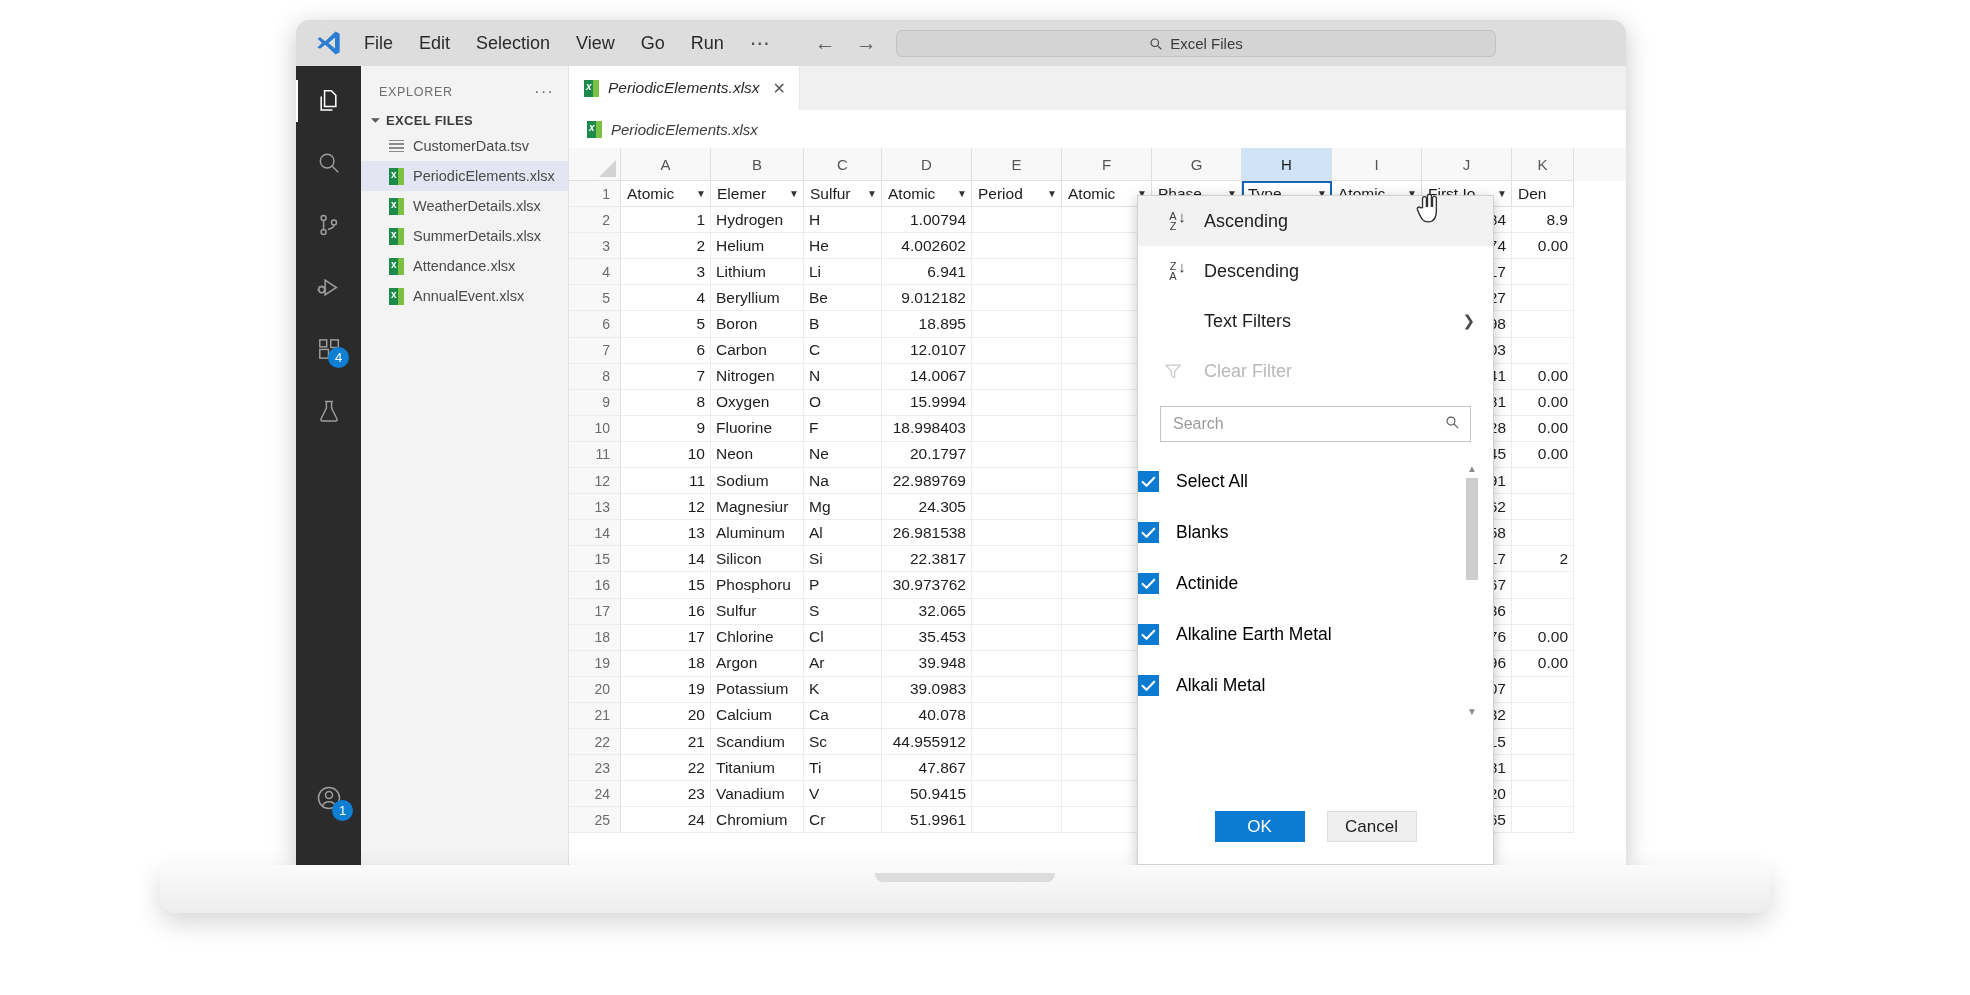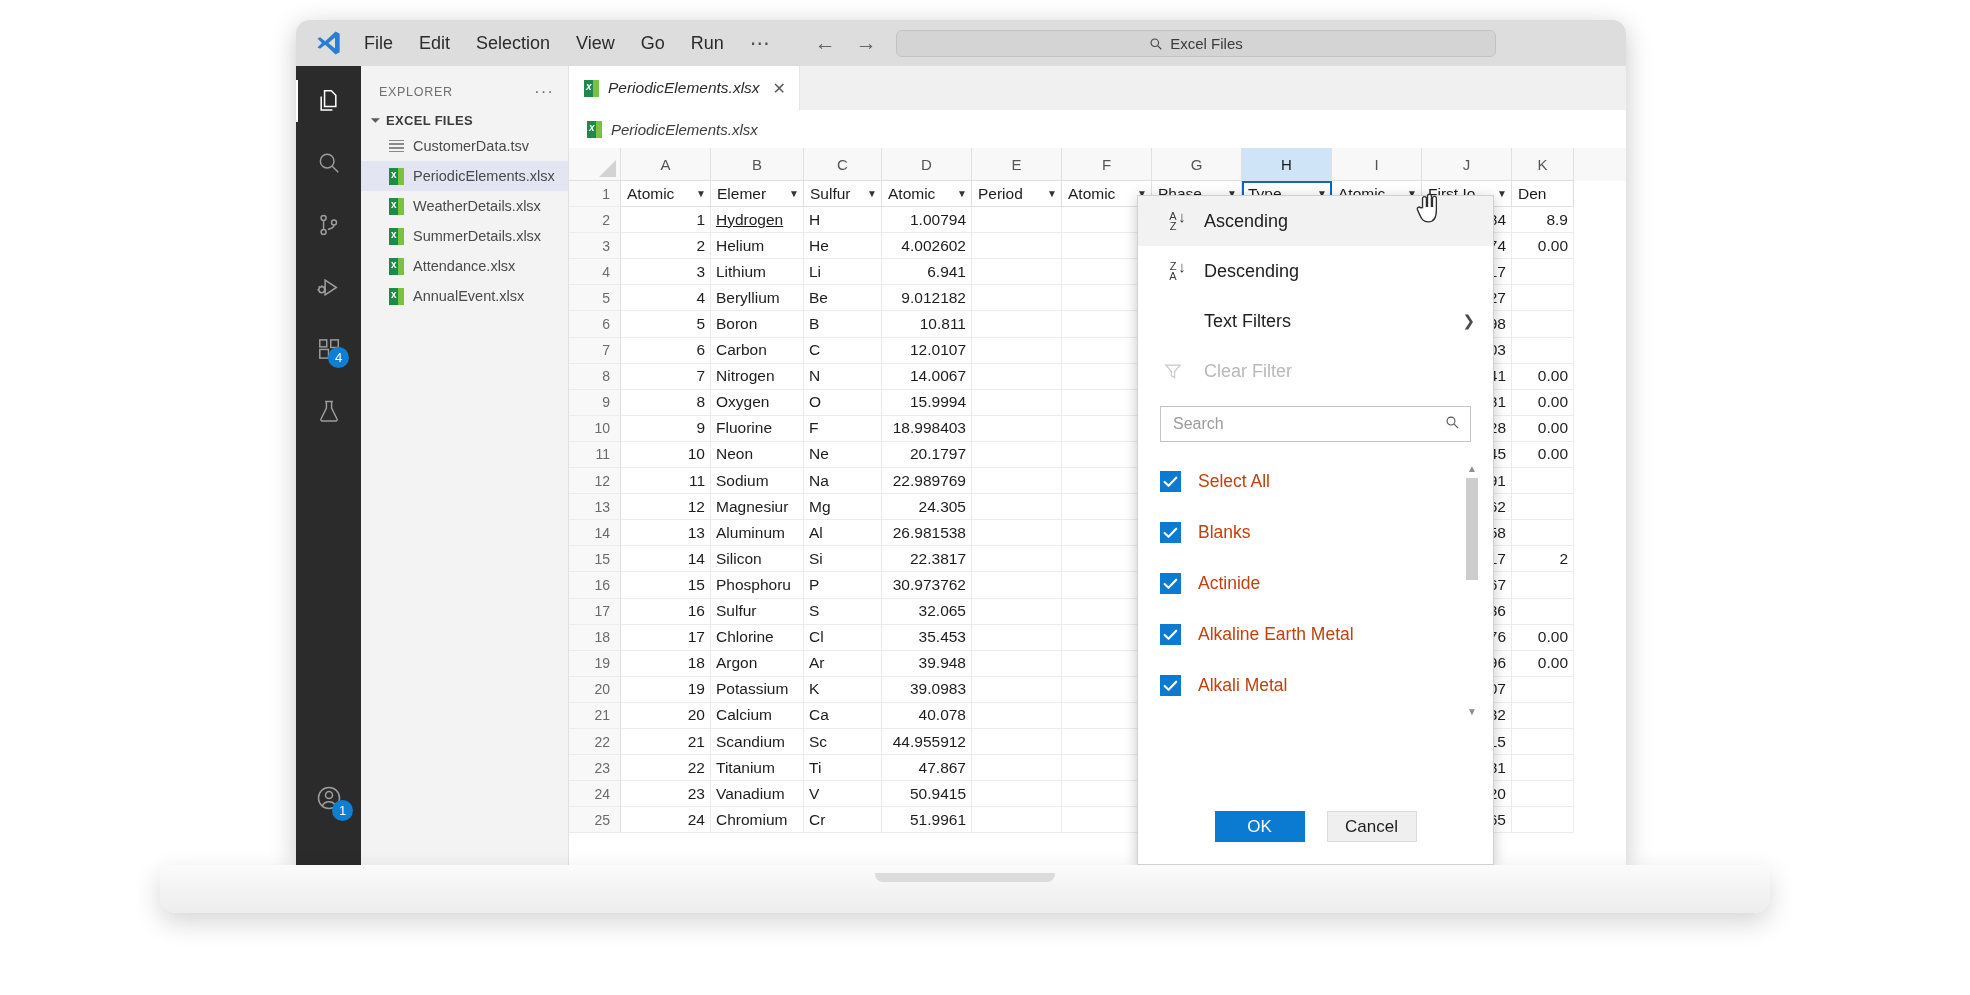--- a/index.html
+++ b/index.html
@@ -177,21 +177,21 @@
   .sortglyph .dn { position:absolute; right:-9px; top:1px; font-size: 15px; }
 
   .fp-search {
     margin: 10px 22px 0 22px; height: 36px; border:1px solid #c4c4c4;
     display:flex; align-items:center; padding: 0 10px 0 12px;
     font-size: 16px; color:#9b9b9b; background:#fff;
   }
   .fp-search .mg { margin-left:auto; color:#555; font-size: 15px; }
 
   .fp-list { margin: 14px 0 0 0; position:relative; height: 268px; overflow:hidden; }
-  .fp-opt { display:flex; align-items:center; gap: 17px; height: 51px; padding-left: 22px; font-size: 17.5px; color:#c2410c; }
+  .fp-opt { display:flex; align-items:center; gap: 17px; height: 51px; font-size: 17.5px; color:#000000; }
   .cbox {
     width: 21px; height: 21px; flex:none; background:#0b7ad1;
     display:flex; align-items:center; justify-content:center;
   }
   .cbox svg { display:block; }
   .fp-scrollbar {
     position:absolute; right: 14px; top: 6px; width: 14px; height: 255px;
   }
   .fp-scrollbar .up, .fp-scrollbar .dnw {
     position:absolute; left:0; width:14px; height:12px; color:#8d8d8d; font-size:10px;
@@ -446,21 +446,21 @@
             </div>
             <div class="hdrcell" style="width: 62px;">
               <span class="hdrtxt">Den</span>
             </div>
           </div>
 
         <div id="sheet-rows">
             <div class="rowline">
               <div class="rh">2</div>
               <div class="cell num" style="width: 90px;">1</div>
-              <div class="cell" style="width: 93px; text-decoration: underline;">Hydrogen</div>
+              <div class="cell" style="width: 93px;">Hydrogen</div>
               <div class="cell" style="width: 78px;">H</div>
               <div class="cell num" style="width: 90px;">1.00794</div>
               <div class="cell" style="width: 90px;"></div>
               <div class="cell" style="width: 90px;"></div>
               <div class="cell" style="width: 90px;"></div>
               <div class="cell" style="width: 90px;"></div>
               <div class="cell num" style="width: 90px;">0.79</div>
               <div class="cell num" style="width: 90px;">13.5984</div>
               <div class="cell num" style="width: 62px;">8.9</div>
             </div>
@@ -504,21 +504,21 @@
               <div class="cell" style="width: 90px;"></div>
               <div class="cell num" style="width: 90px;">1.4</div>
               <div class="cell num" style="width: 90px;">9.3227</div>
               <div class="cell num" style="width: 62px;"></div>
             </div>
             <div class="rowline">
               <div class="rh">6</div>
               <div class="cell num" style="width: 90px;">5</div>
               <div class="cell" style="width: 93px;">Boron</div>
               <div class="cell" style="width: 78px;">B</div>
-              <div class="cell num" style="width: 90px;">10.811</div>
+              <div class="cell num" style="width: 90px;">18.895</div>
               <div class="cell" style="width: 90px;"></div>
               <div class="cell" style="width: 90px;"></div>
               <div class="cell" style="width: 90px;"></div>
               <div class="cell" style="width: 90px;"></div>
               <div class="cell num" style="width: 90px;">1.2</div>
               <div class="cell num" style="width: 90px;">8.298</div>
               <div class="cell num" style="width: 62px;"></div>
             </div>
             <div class="rowline">
               <div class="rh">7</div>

